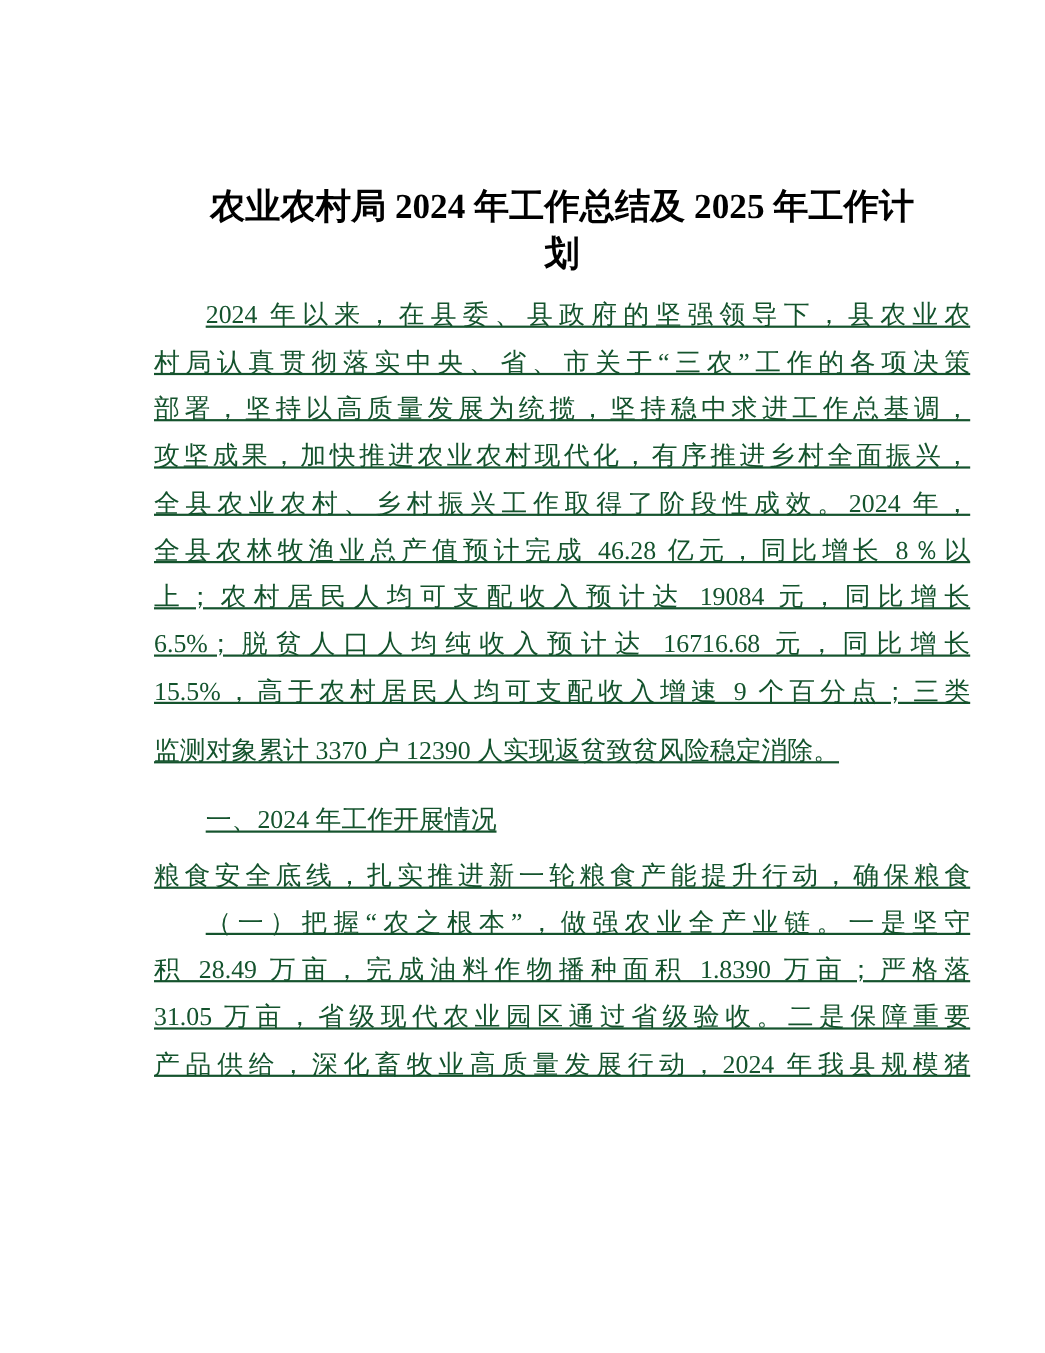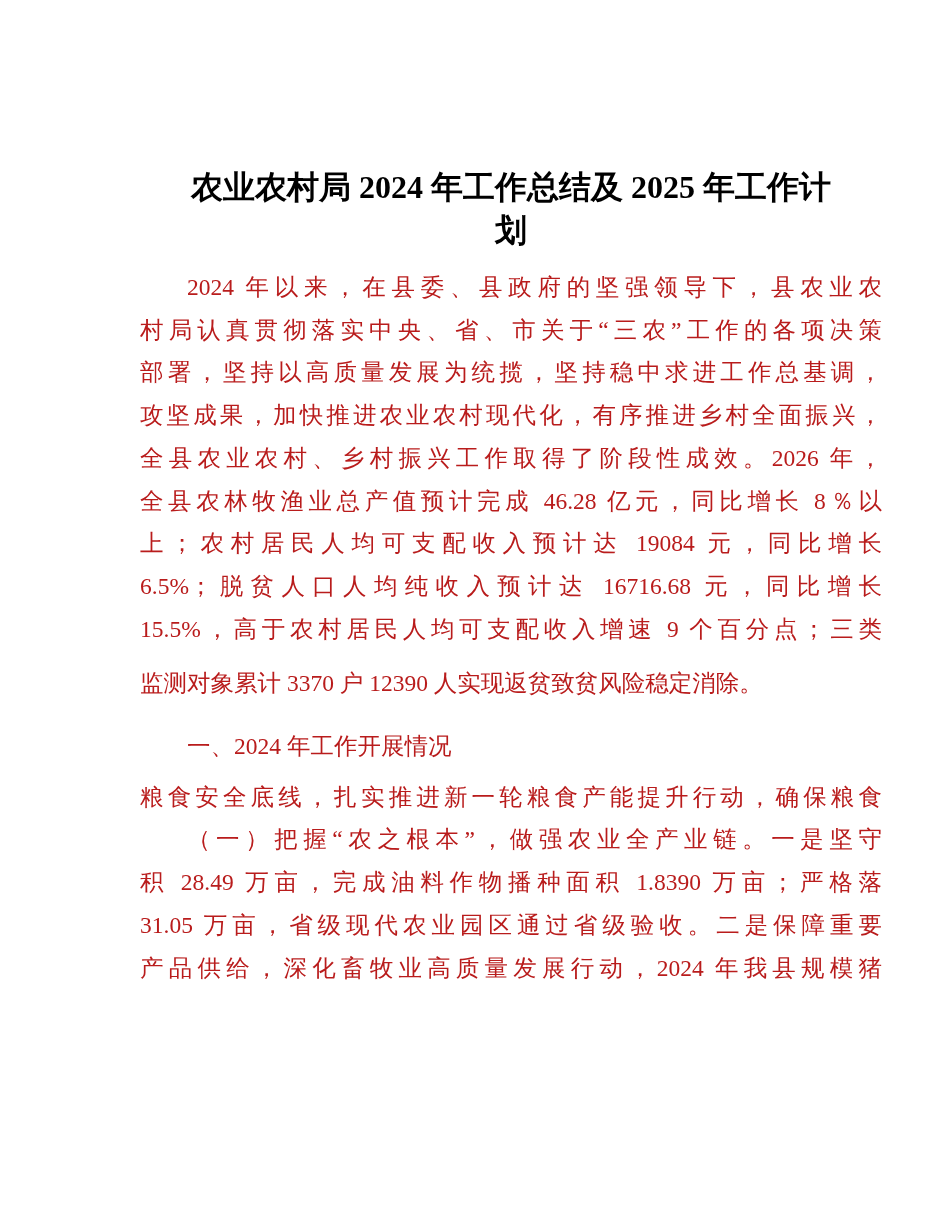--- a/index.html
+++ b/index.html
@@ -25,21 +25,22 @@
     line-height: 43px;
     text-align: center;
     color: #000000;
   }
   .title-line {
     display: block;
   }
   .doc-body {
     font-size: 23.5px;
     line-height: 42.7px;
-    color: #b91c1c;
+    color: #14532d;
+    text-decoration: underline;
   }
   .paragraph {
     margin: 0;
   }
   .line {
     text-align: justify;
     text-align-last: justify;
   }
   .line.first {
     text-indent: 2em;
@@ -64,21 +65,21 @@
   <h1 class="doc-title">
     <span class="title-line">农业农村局 2024 年工作总结及 2025 年工作计</span>
     <span class="title-line">划</span>
   </h1>
   <div class="doc-body" id="doc-body">
       <div class="paragraph">
         <div class="line first">2024 年以来，在县委、县政府的坚强领导下，县农业农</div>
         <div class="line">村局认真贯彻落实中央、省、市关于“三农”工作的各项决策</div>
         <div class="line">部署，坚持以高质量发展为统揽，坚持稳中求进工作总基调，</div>
         <div class="line">攻坚成果，加快推进农业农村现代化，有序推进乡村全面振兴，</div>
-        <div class="line">全县农业农村、乡村振兴工作取得了阶段性成效。2026 年，</div>
+        <div class="line">全县农业农村、乡村振兴工作取得了阶段性成效。2024 年，</div>
         <div class="line">全县农林牧渔业总产值预计完成 46.28 亿元，同比增长 8％以</div>
         <div class="line">上；农村居民人均可支配收入预计达 19084 元，同比增长</div>
         <div class="line">6.5%；脱贫人口人均纯收入预计达 16716.68 元，同比增长</div>
         <div class="line">15.5%，高于农村居民人均可支配收入增速 9 个百分点；三类</div>
         <div class="line para-end">监测对象累计 3370 户 12390 人实现返贫致贫风险稳定消除。</div>
       </div>
       <div class="paragraph heading">
         <div class="line first para-end">一、2024 年工作开展情况</div>
       </div>
       <div class="paragraph">

